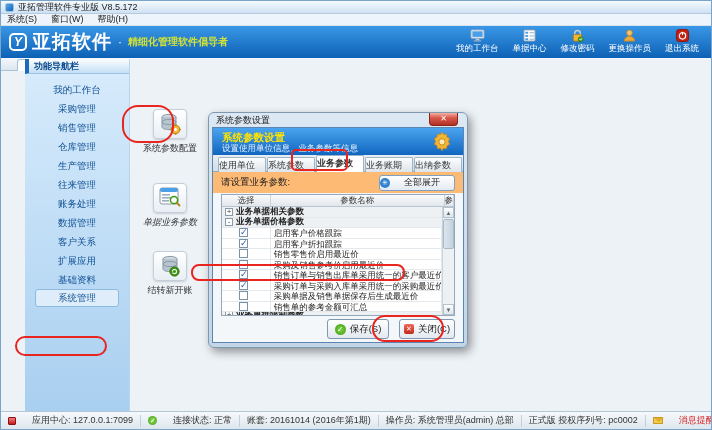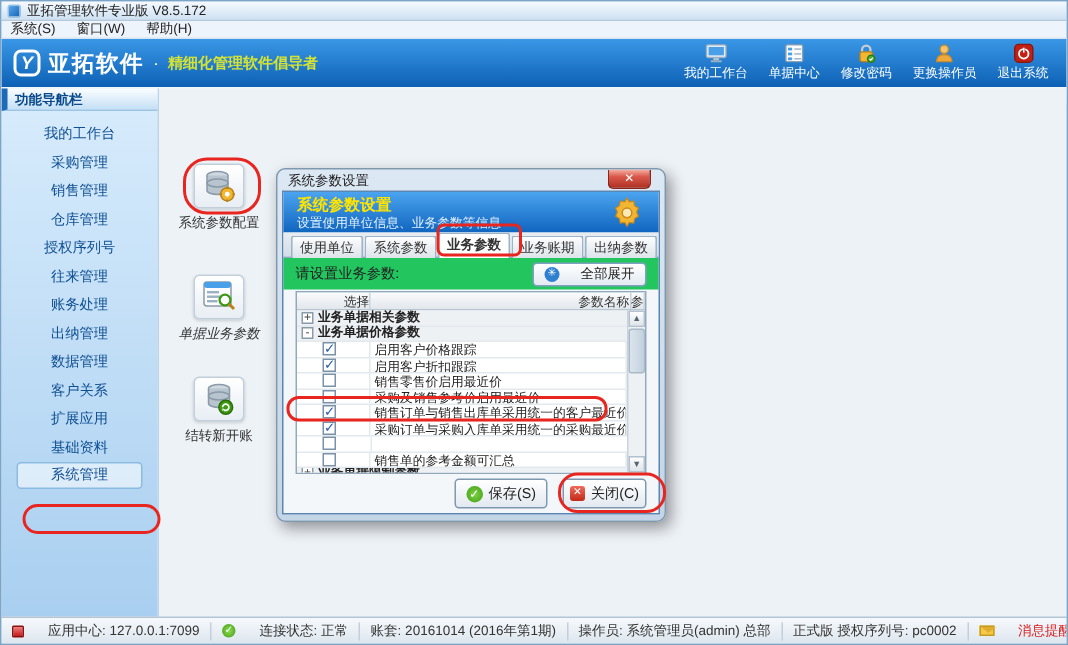--- a/index.html
+++ b/index.html
@@ -14,37 +14,37 @@
               background:linear-gradient(135deg,#5aa7e8,#1565b8); border:1px solid #9cc2e2; }
   .titlebar .apptitle { font-size:9px; color:#222; }
   .menubar { height:12px; background:#eef4fb; border-bottom:1px solid #d7e3ef; display:flex; align-items:center; padding:0 6px; gap:14px; }
   .menubar .menu { font-size:9px; color:#222; cursor:default; }
 
   
   .banner { height:32px; background:linear-gradient(#3a97e6,#0d61b5); display:flex; align-items:center; padding:0 8px; }
   .logo { display:flex; align-items:center; gap:5px; }
   .logo .mark { width:18px; height:18px; border:2px solid #fff; border-radius:5px; color:#fff;
                 font-weight:bold; font-style:italic; font-size:12px; line-height:14px; text-align:center; }
-  .logo .brand { color:#fff; font-size:15px; font-weight:bold; letter-spacing:1px; }
+  .logo .brand { color:#fff; font-size:19px; font-weight:bold; letter-spacing:1px; }
   .logo .dot { color:#fff; font-size:12px; margin:0 1px; }
   .logo .slogan { color:#d3e235; font-size:10px; font-weight:bold; }
   .quick { margin-left:auto; display:flex; gap:14px; align-items:flex-end; padding-right:4px; }
   .qitem { display:flex; flex-direction:column; align-items:center; gap:1px; cursor:pointer; }
   .qitem svg { width:15px; height:13px; }
   .qitem .qlabel { color:#fff; font-size:8.5px; white-space:nowrap; }
 
   
   .tabstrip { height:13px; background:linear-gradient(#f3f7fb,#dde7f0); border-bottom:1px solid #aac2d8; position:relative; }
   .ws-tab { position:absolute; left:16px; top:1px; width:92px; height:12px; background:#fdfefe;
             border:1px solid #a8c0d6; border-bottom:none; border-radius:3px 3px 0 0;
             font-size:8.5px; color:#333; text-align:center; line-height:11px; }
 
   
   .content { position:absolute; top:58px; left:0; right:0; bottom:18px; display:flex; }
-  .sidebar { width:105px; background:linear-gradient(#d8ecfc,#a9cff0); border-right:1px solid #bcd4e8; }
+  .sidebar { width:105px; background:linear-gradient(#d8ecfc,#a9cff0); border-right:1px solid #bcd4e8;margin-left:24px; }
   .sb-header { height:15px; background:linear-gradient(#fbfdff,#c4dff5); border-left:4px solid #1d6ab8;
                border-bottom:1px solid #9ec4e4; font-size:9px; font-weight:bold; color:#0a4a8c;
                display:flex; align-items:center; padding-left:5px; }
   .sb-items { padding-top:6px; }
   .sb-item { height:19px; line-height:19px; text-align:center; font-size:9.5px; color:#0f4f93; cursor:pointer; }
   .sb-item.selected { background:rgba(255,255,255,.55); border:1px solid #8cbbe2; border-radius:3px; margin:0 10px; height:18px; line-height:16px; }
 
   .main { position:relative; flex:1; background:#edf2f7; }
 
   
@@ -65,37 +65,37 @@
                border-top:none; border-radius:0 0 4px 4px; color:#fff; font-size:8px; line-height:12px;
                text-align:center; cursor:pointer; }
   .dlg-body { margin:0 3px 3px; height:216px; border:1px solid #5b86b2; background:#f4f7fa; display:flex; flex-direction:column; }
   .dlg-header { height:27px; background:linear-gradient(#4ba4ef,#1065bf); display:flex; align-items:center; padding:0 9px; }
   .dlg-header .htxt { flex:1; }
   .dlg-header .htitle { font-size:10.5px; font-weight:bold; color:#ffe400; line-height:12px; }
   .dlg-header .hsub { font-size:8.5px; color:#e6f2ff; line-height:10px; }
   .gear { width:24px; height:24px; }
 
   .dlg-tabs { height:17px; background:linear-gradient(#e8edf2,#d4dde6); border-bottom:1px solid #8fa9c0; padding-left:5px; display:flex; }
-  .dtab { width:50px; height:15px; margin-top:2px; margin-right:1px; text-align:center; line-height:14px;
+  .dtab { width:50px; height:15px; margin-top:2px; margin-right:1px; text-align:left; line-height:14px;
           font-size:9px; color:#333; background:linear-gradient(#fcfdfe,#dde4ea); border:1px solid #9db3c6;
           border-bottom:none; border-radius:2px 2px 0 0; cursor:pointer; }
   .dtab.active { background:#fff; height:17px; margin-top:0; font-weight:bold; position:relative; z-index:2; }
 
-  .dlg-toolbar { height:21px; display:flex; align-items:center; padding:0 8px; background:#22c55e; }
+  .dlg-toolbar { height:21px; display:flex; align-items:center; padding:0 8px; background:#fdba74; }
   .prompt { font-size:9.5px; color:#222; }
   .btn-expand { margin-left:auto; width:76px; height:16px; border:1px solid #7fa0c0; border-radius:3px;
-                background:linear-gradient(#ffffff,#e3eaf2); display:flex; align-items:center; justify-content:center;
+                background:linear-gradient(#ffffff,#e3eaf2); display:flex; align-items:center; 
                 gap:14px; font-size:9px; color:#222; cursor:pointer; }
   .btn-expand .bico { width:10px; height:10px; border-radius:50%; background:#2f80d0; color:#fff; font-size:7px;
                       line-height:10px; text-align:center; }
 
   .tablewrap { margin:1px 8px 0; height:122px; border:1px solid #92a8bc; background:#fff; position:relative; overflow:hidden; }
   .thead { height:12px; display:flex; background:linear-gradient(#fafbfc,#e2e7ec); border-bottom:1px solid #b8c6d2;
            font-size:8.5px; color:#333; }
-  .thead .c { border-right:1px solid #c8d3dd; text-align:right; line-height:12px; }
+  .thead .c { border-right:1px solid #c8d3dd; text-align:center; line-height:12px;font-family:Liberation Mono, monospace; }
   .c1 { width:50px; } .c2 { width:176px; } .c3 { flex:1; }
   .tbody { position:absolute; top:12px; left:0; right:12px; bottom:0; }
   .trow { height:10.5px; display:flex; align-items:center; border-bottom:1px solid #e4e9ee; font-size:8.5px; color:#222; }
   .trow .cell1 { width:50px; display:flex; align-items:center; height:100%; border-right:1px solid #e4e9ee; }
   .trow .cell2 { width:176px; padding-left:3px; border-right:1px solid #e4e9ee; height:100%; line-height:10.5px;
                  white-space:nowrap; overflow:hidden;font-family:Liberation Serif, serif; }
   .trow .cell3 { flex:1; height:100%; }
   .trow.group { background:#eef1f4; font-weight:bold; }
   .trow.group .gcell { display:flex; align-items:center; gap:3px; padding-left:3px; white-space:nowrap; }
   .glyphbox { width:8px; height:8px; border:1px solid #8a9aa8; background:#fff; font-size:8px; line-height:6px;
@@ -213,24 +213,23 @@
 </div>
 
 <div class="content">
   <div class="sidebar">
     <div class="sb-header">功能导航栏</div>
     <div class="sb-items">
       <div class="sb-item">我的工作台</div>
       <div class="sb-item">采购管理</div>
       <div class="sb-item">销售管理</div>
       <div class="sb-item">仓库管理</div>
-      <div class="sb-item">授权序列号</div>
+      <div class="sb-item">生产管理</div>
       <div class="sb-item">往来管理</div>
       <div class="sb-item">账务处理</div>
-      <div class="sb-item">出纳管理</div>
       <div class="sb-item">数据管理</div>
       <div class="sb-item">客户关系</div>
       <div class="sb-item">扩展应用</div>
       <div class="sb-item">基础资料</div>
       <div class="sb-item selected">系统管理</div>
     </div>
   </div>
 
   <div class="main">
 
@@ -373,20 +372,21 @@
                 <div class="cell1">
                   <span class="cb checked"></span>
                 </div>
                 <div class="cell2">采购订单与采购入库单采用统一的采购最近价</div>
                 <div class="cell3"></div>
               </div>
             <div class="trow">
                 <div class="cell1">
                   <span class="cb"></span>
                 </div>
+                <div class="cell2">采购单据及销售单据保存后生成最近价</div>
                 <div class="cell3"></div>
               </div>
             <div class="trow">
                 <div class="cell1">
                   <span class="cb"></span>
                 </div>
                 <div class="cell2">销售单的参考金额可汇总</div>
                 <div class="cell3"></div>
               </div>
             <div class="trow group clipped">

